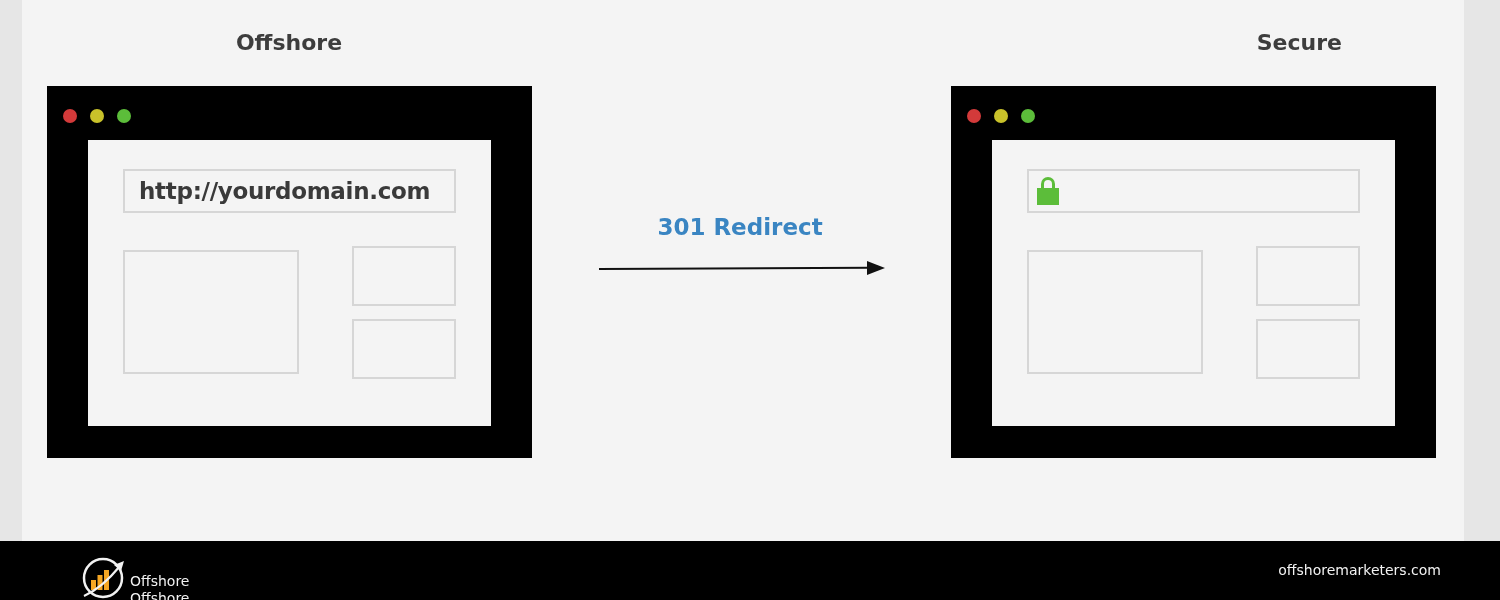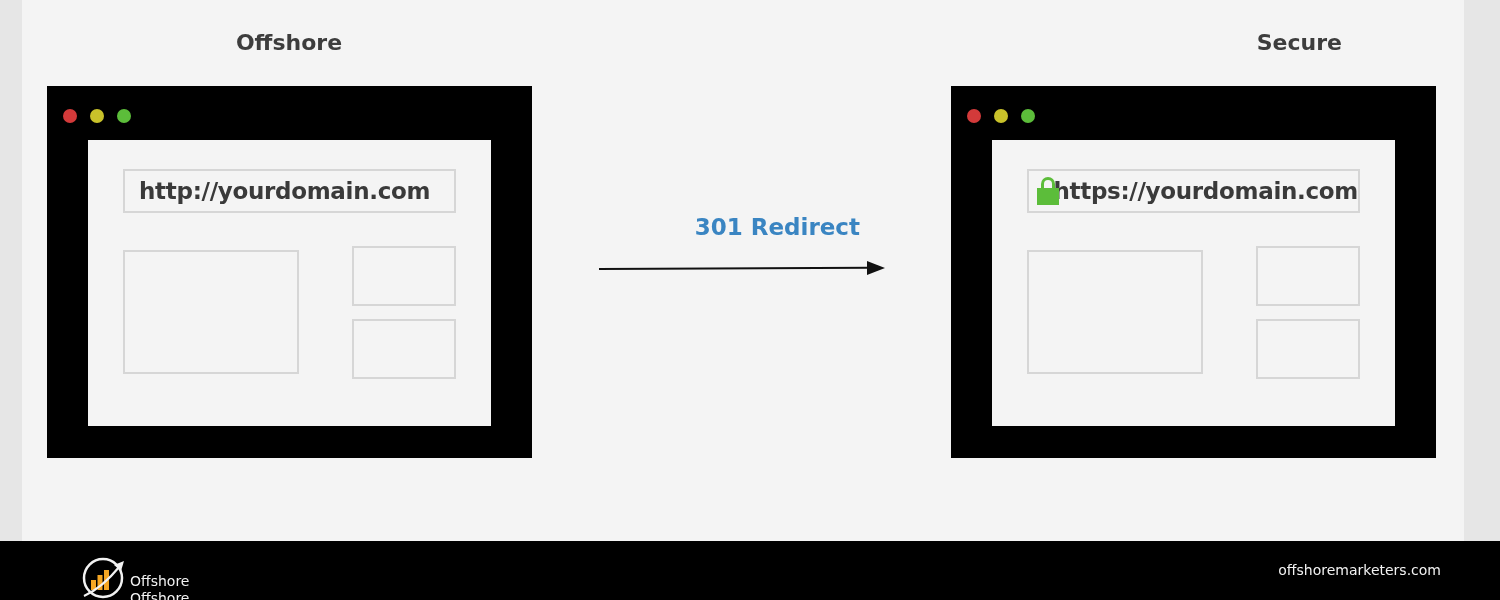--- a/index.html
+++ b/index.html
@@ -39,21 +39,21 @@
       border: 3px solid #5cbd3a; border-bottom: none; border-radius: 7px 7px 0 0;
     }
     .lock .body {
       position: absolute; left: 0; top: 11px; width: 22px; height: 17px; background: #5cbd3a;
     }
     .box { position: absolute; border: 2px solid #d6d6d6; }
     .box.big { left: 35px; top: 110px; width: 176px; height: 124px; }
     .box.s1 { left: 264px; top: 106px; width: 104px; height: 60px; }
     .box.s2 { left: 264px; top: 179px; width: 104px; height: 60px; }
     .redirect-label {
-      position: absolute; left: 620px; top: 214px; width: 240px; text-align: right;
+      position: absolute; left: 620px; top: 214px; width: 240px; text-align: center;
       font-size: 23px; font-weight: bold; color: #3a85c2;
     }
     .arrow-line {
       position: absolute; left: 599px; top: 268px; width: 272px; height: 2px; background: #111;
       transform: rotate(-0.25deg); transform-origin: left center;
     }
     .arrow-head {
       position: absolute; left: 867px; top: 261px; width: 0; height: 0;
       border-top: 7px solid transparent; border-bottom: 7px solid transparent;
       border-left: 18px solid #111;
@@ -100,21 +100,20 @@
 <div class="browser" style="left:951px;">
   <div class="dot" style="left:16px;background:#d33a3a;"></div>
   <div class="dot" style="left:43px;background:#c9c22a;"></div>
   <div class="dot" style="left:70px;background:#5cbd3a;"></div>
   <div class="inner">
     <div class="urlbar secure">
       <span class="lock">
         <span class="shackle"></span>
           <span class="body"></span>
       </span>
-      <span>https://yourdomain.com</span>
     </div>
     <div class="box big"></div>
     <div class="box s1"></div>
     <div class="box s2"></div>
   </div>
 </div>
 
 <div class="footer">
   <div class="logo">
     <svg class="logo-mark" viewBox="0 0 46 44">

